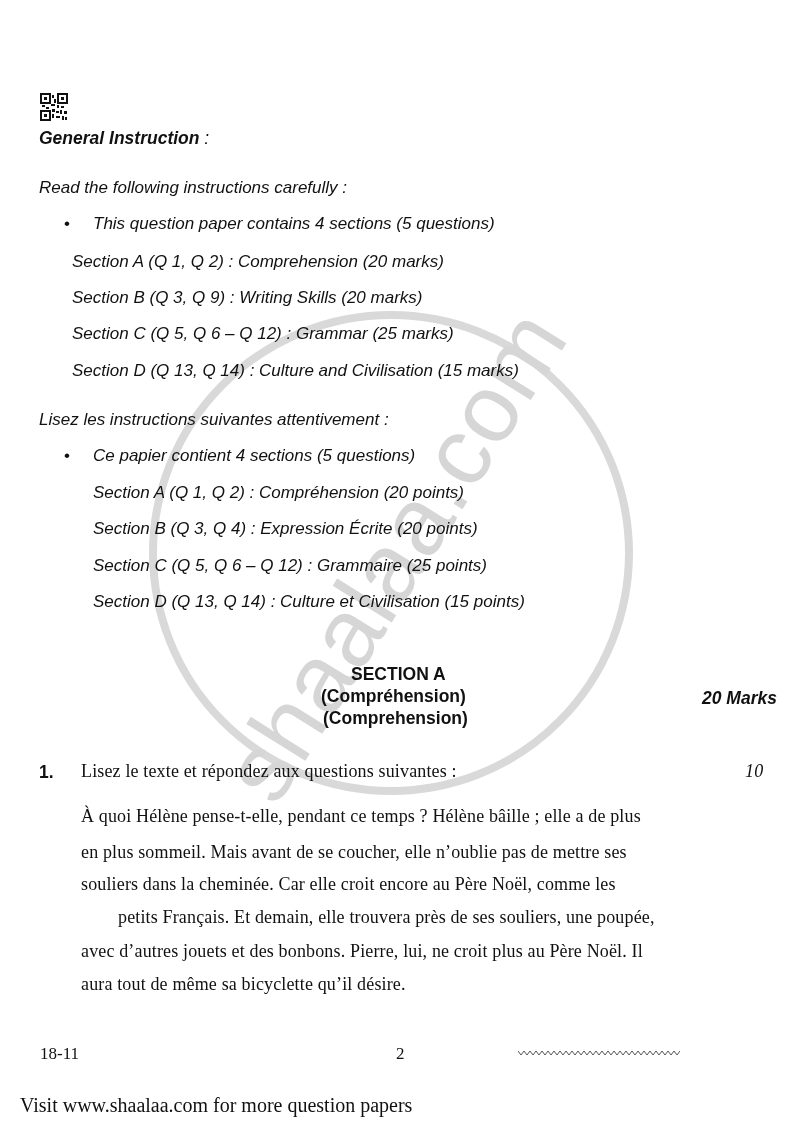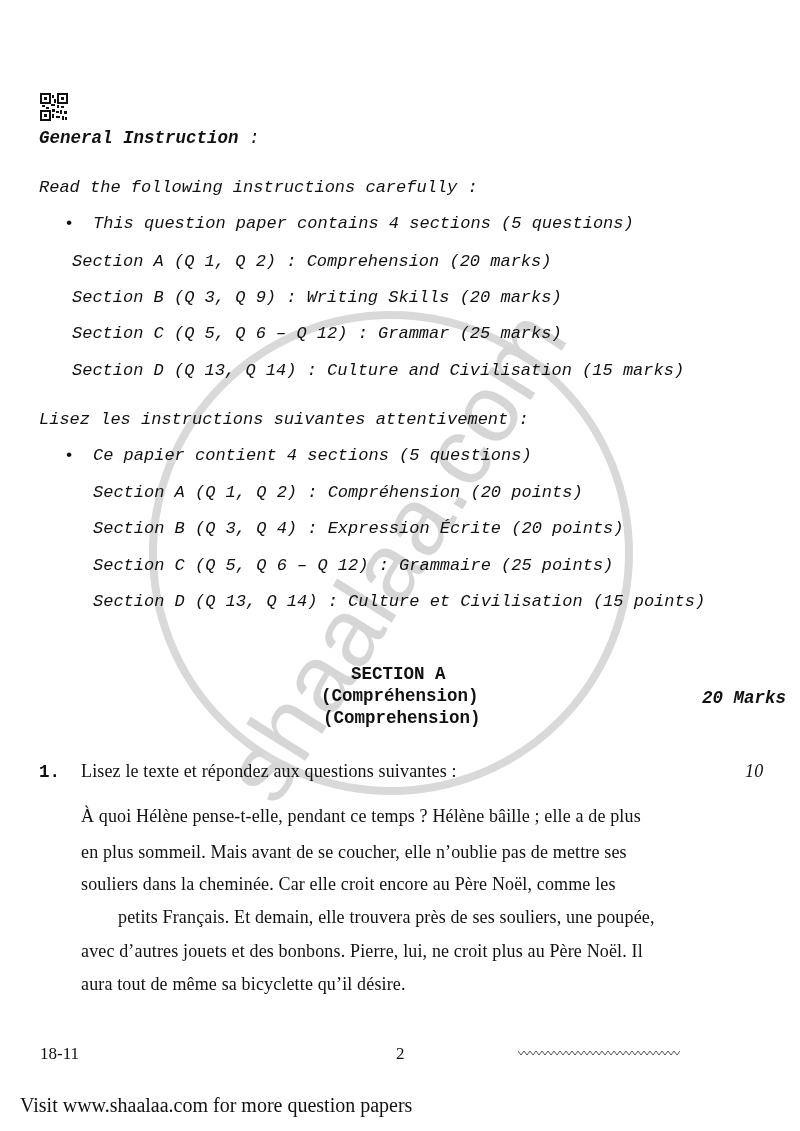--- a/index.html
+++ b/index.html
@@ -4,21 +4,21 @@
   <style>
     html, body { margin: 0; padding: 0; background: #ffffff; }
     body {
       width: 800px; height: 1131px; position: relative; overflow: hidden;
       font-family: "DejaVu Serif", "Liberation Serif", serif;
       color: #111111;
     }
     .abs { position: absolute; white-space: nowrap; }
     .it { font-style: italic; }
     .bd { font-weight: bold; }
-    .century { font-family: Liberation Mono, monospace; }
+    .century { font-family: Liberation Sans, sans-serif; }
 
     
     .wm-circle {
       position: absolute; left: 149px; top: 311px; width: 484px; height: 484px;
       border: 8px solid #d9d9d9; border-radius: 50%; box-sizing: border-box;
       pointer-events: none;
     }
     .wm-text {
       position: absolute; left: 395px; top: 555px;
       transform: translate(-50%, -50%) rotate(-58deg);

